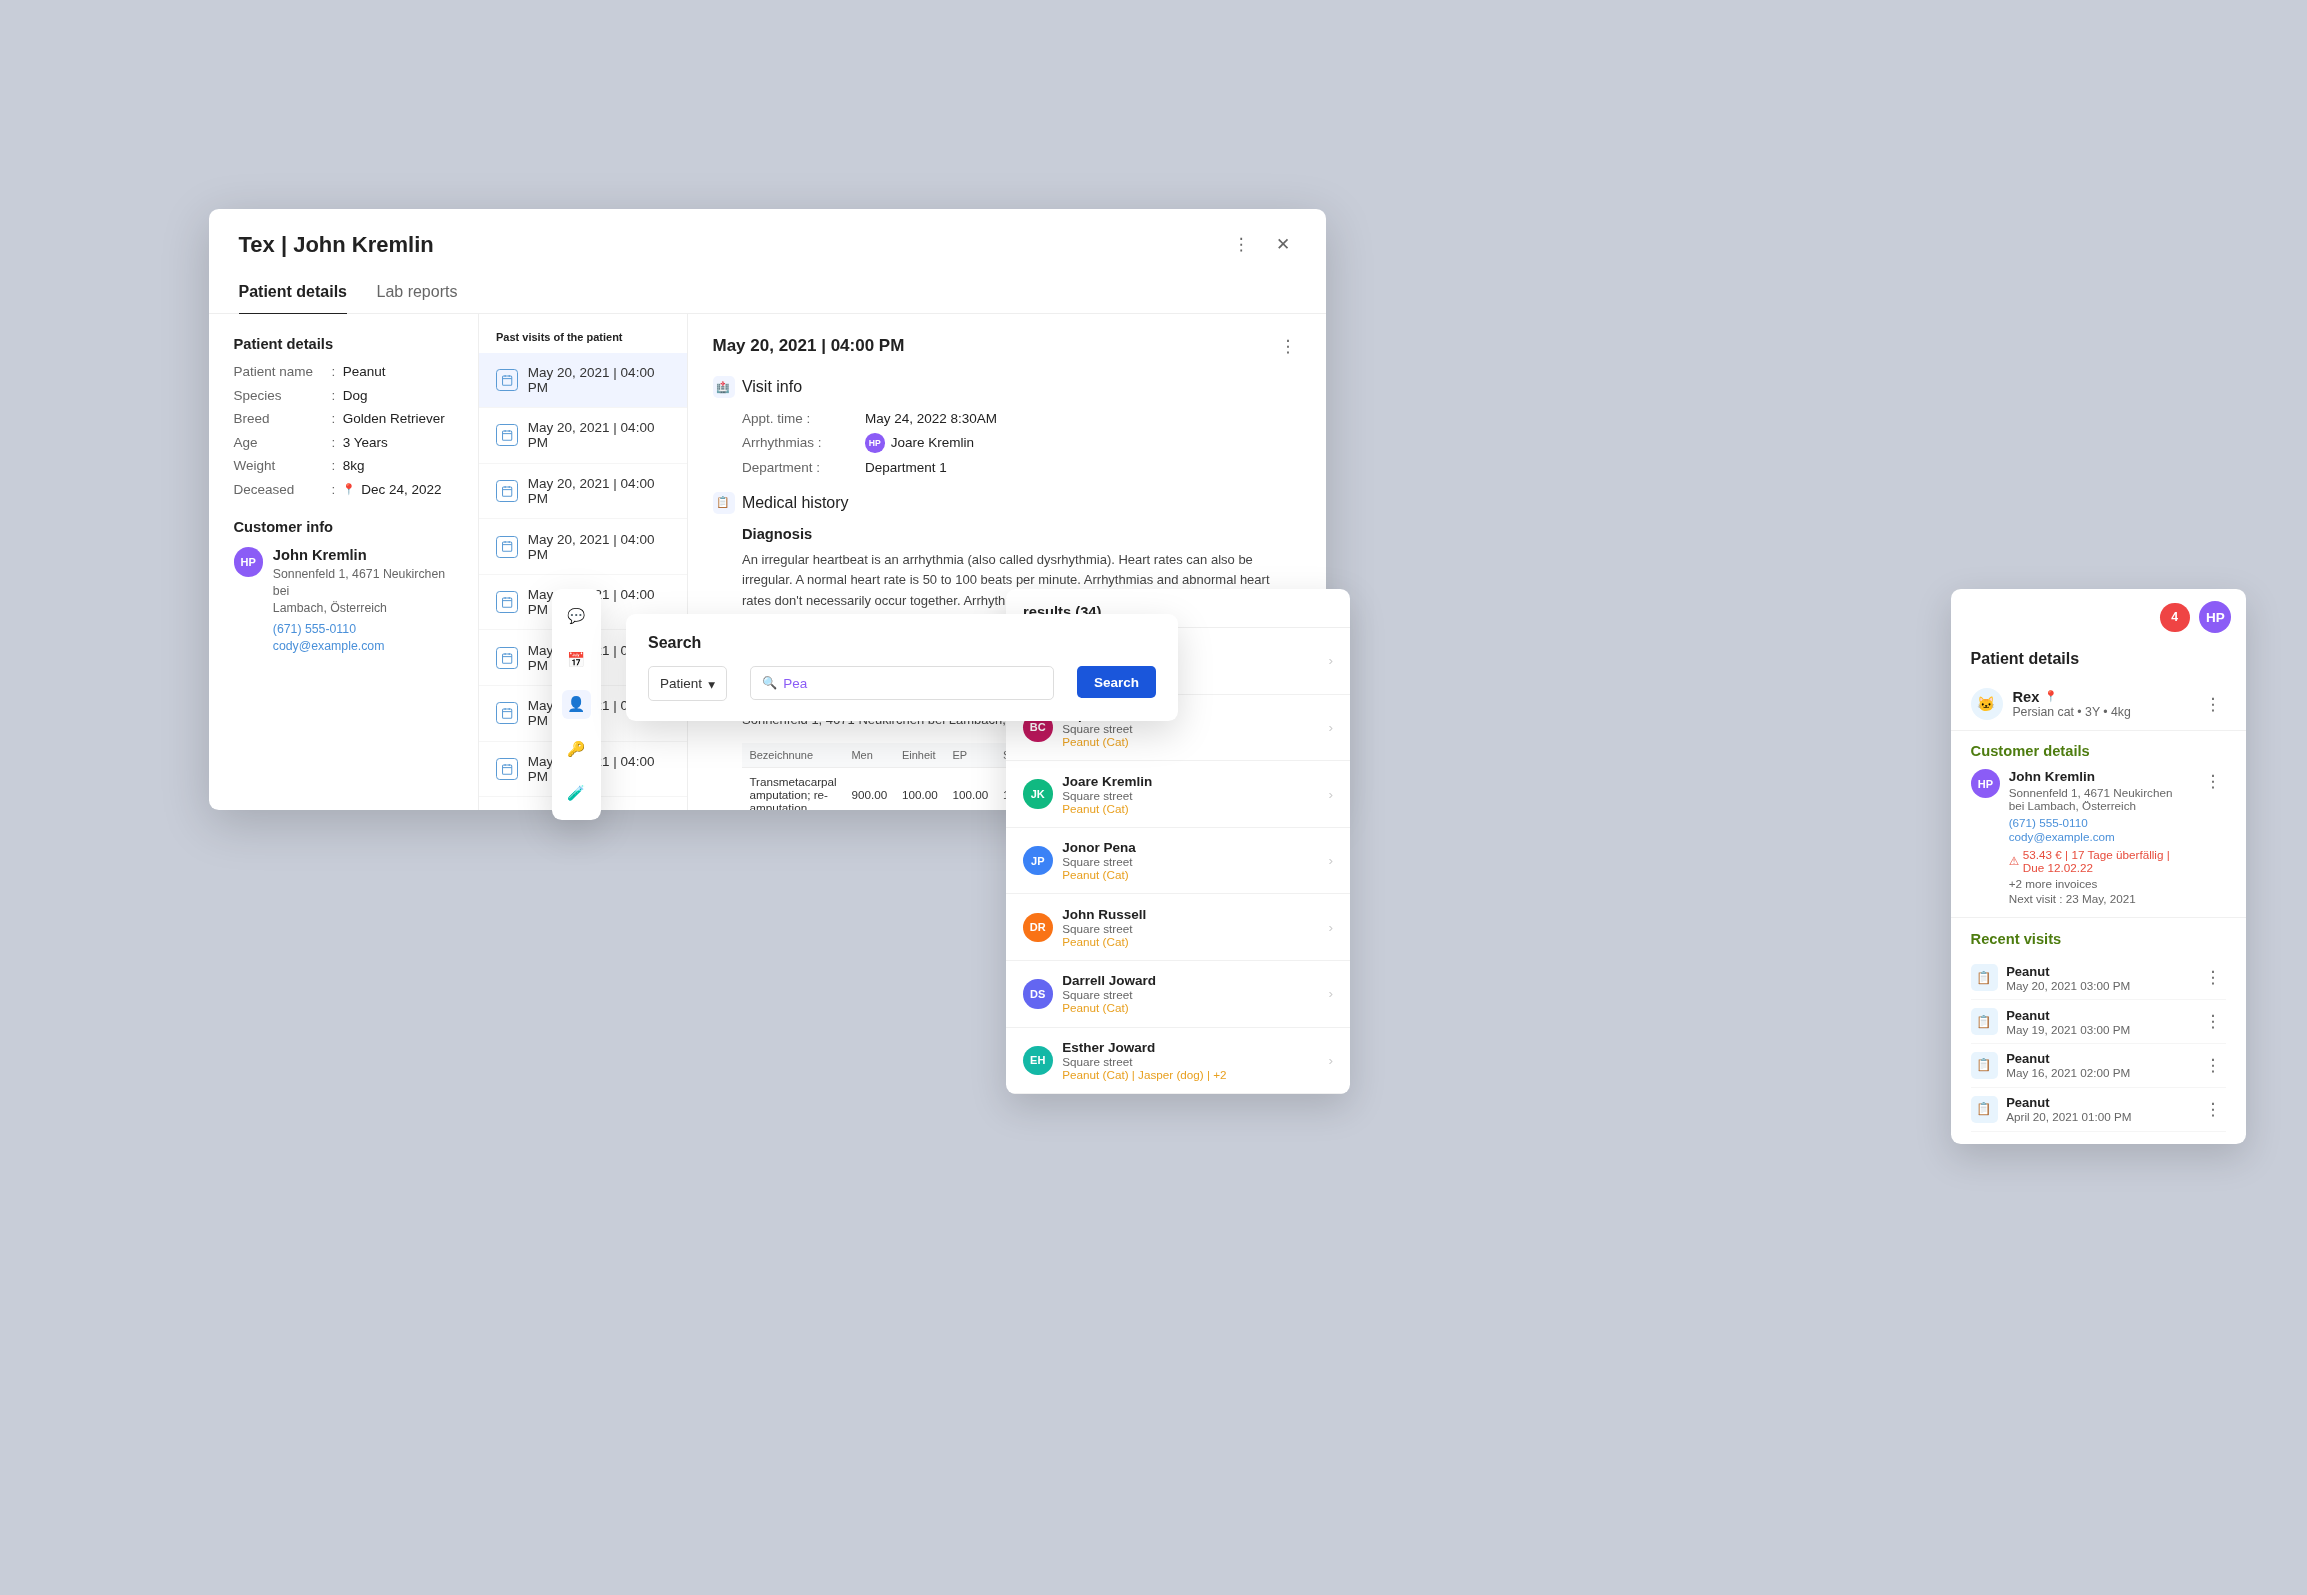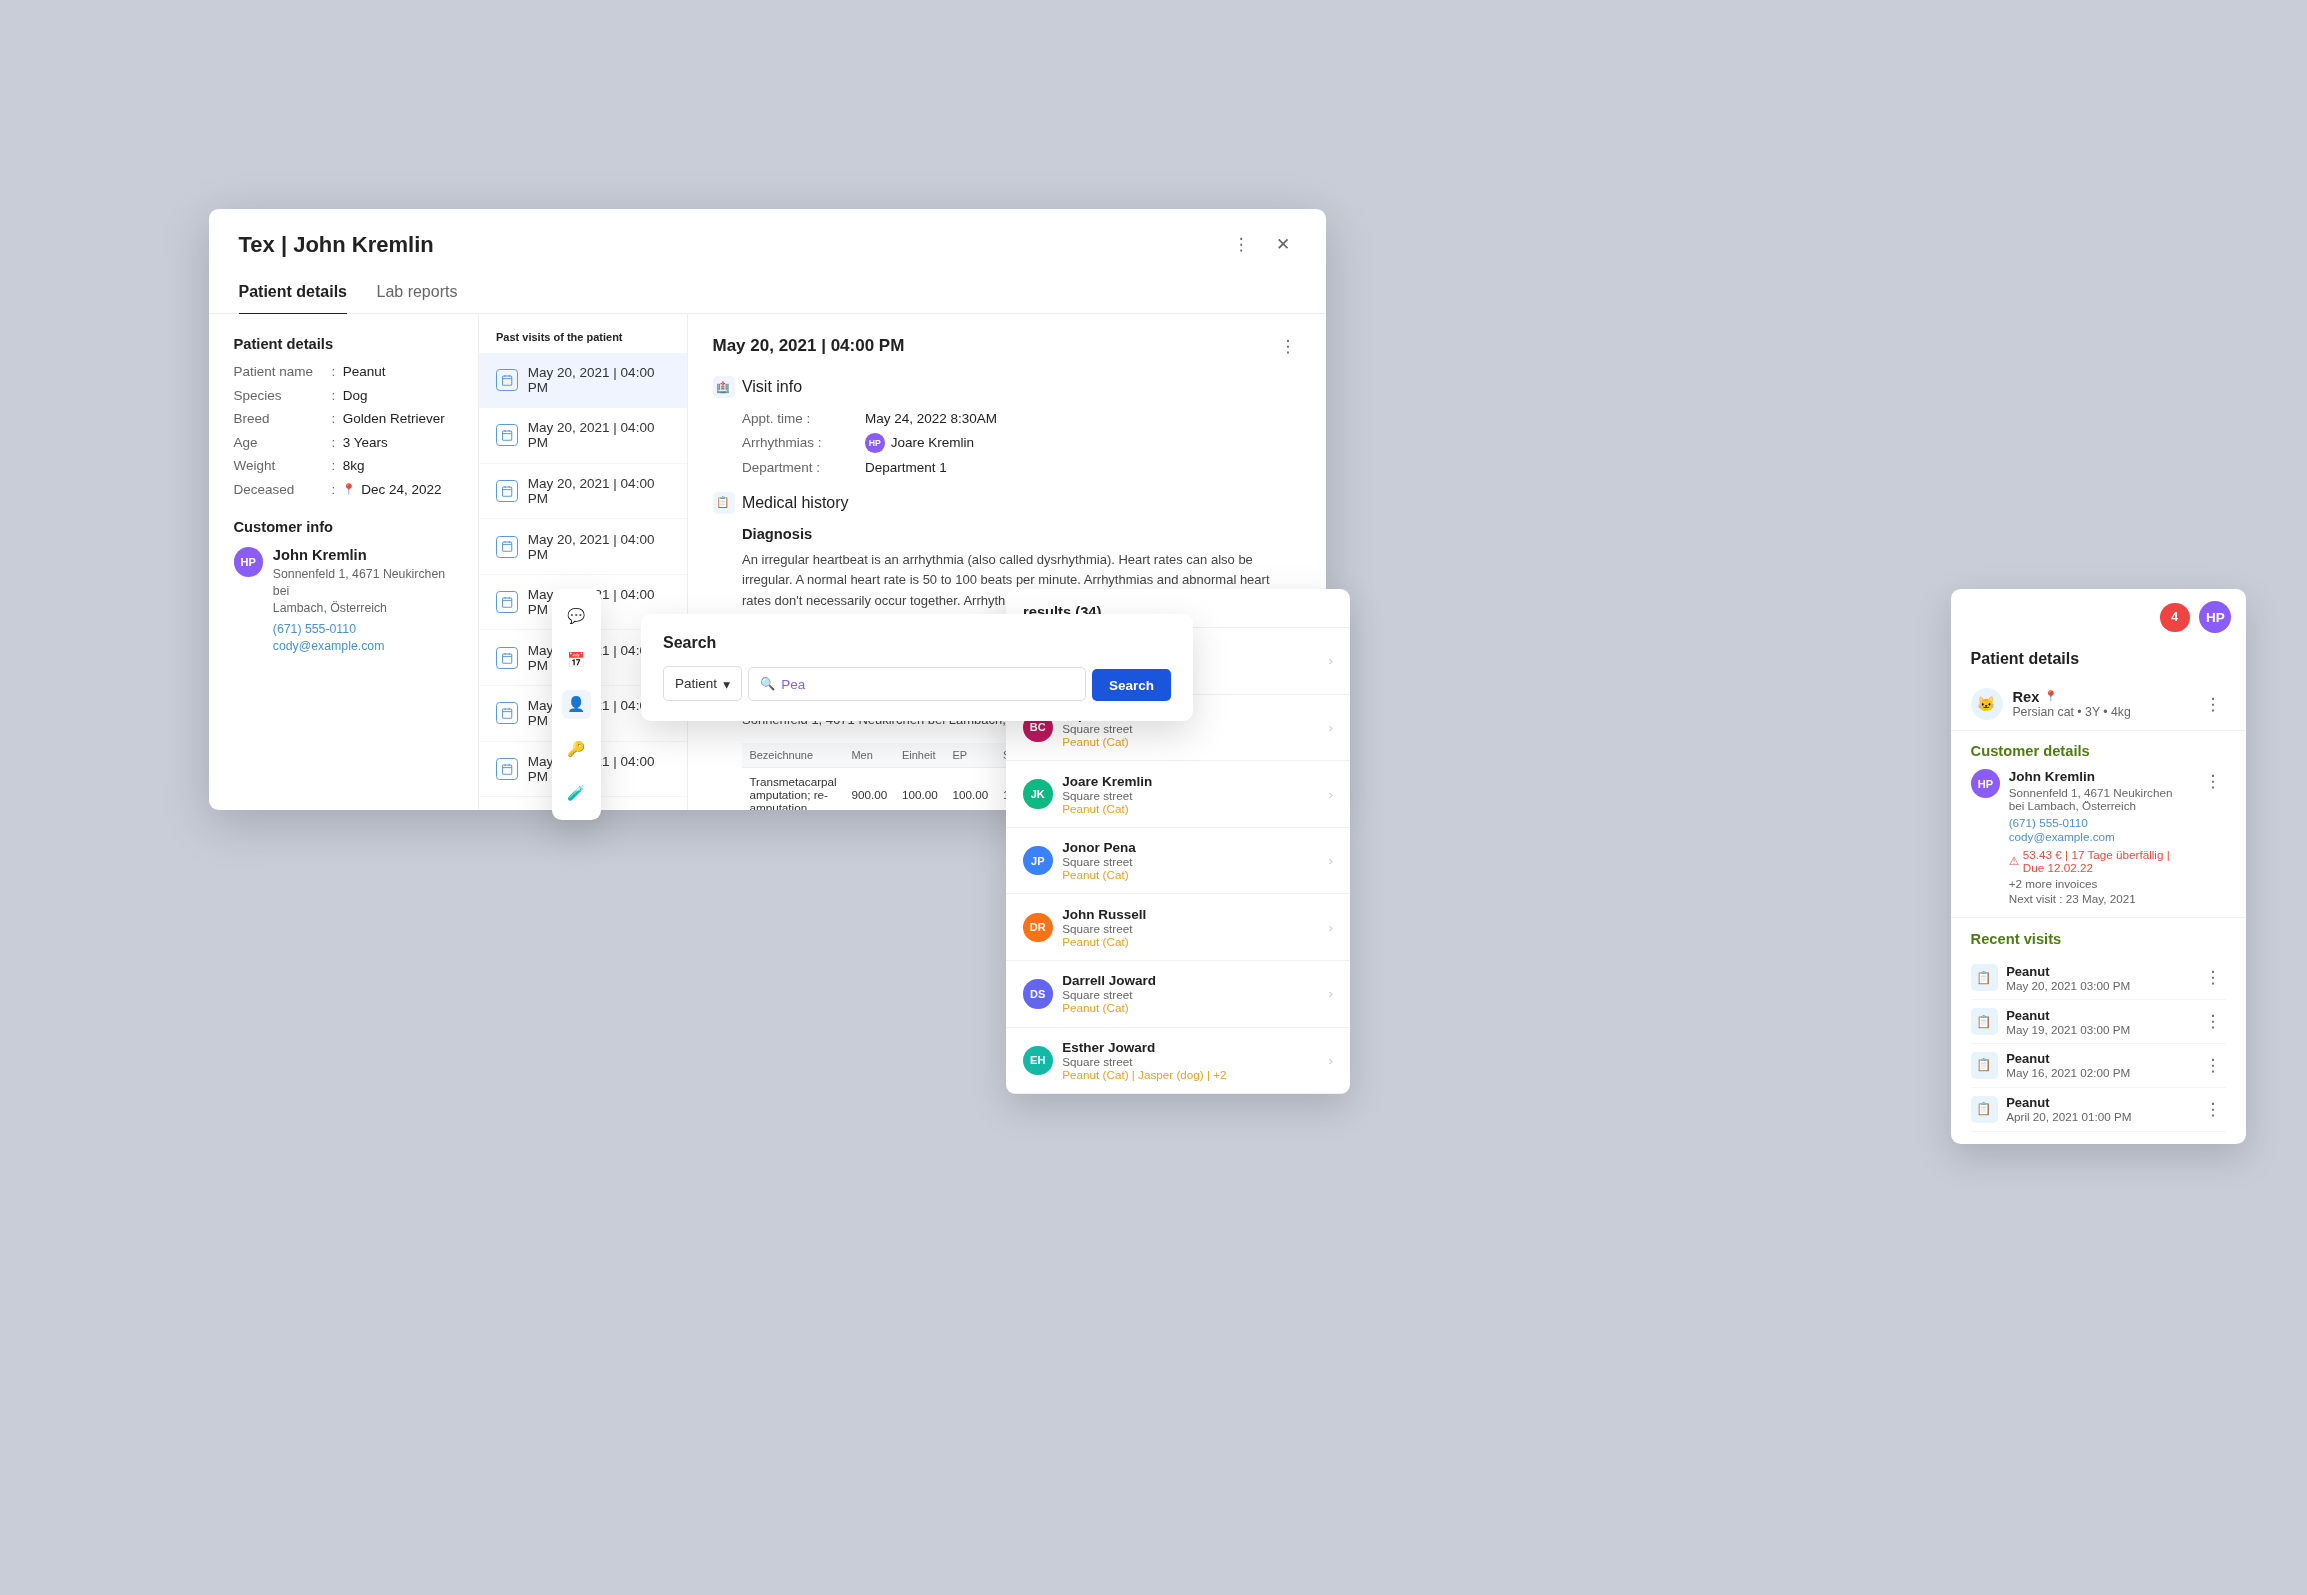--- a/index.html
+++ b/index.html
@@ -324,33 +324,33 @@
     .visit-table td {
       padding: 6.1px 7.4px;
       border-bottom: 0.6px solid #f0f0f0;
       color: #333;
     }
 
     
     .search-overlay {
       position: absolute;
       top: 614px;
-      left: 641px;
+      left: 626px;
       width: 552px;
       background: #fff;
       border-radius: 9.8px;
       box-shadow: 0 12.3px 37px rgba(0,0,0,0.15);
       padding: 19.6px 22px;
       z-index: 10;
     }
 
     .search-bar {
       display: flex;
-      align-items: flex-end;
-      gap: 6px;
+      align-items: flex-start;
+      gap: 23px;
       margin-bottom: 0;
     }
 
     .search-dropdown {
       display: flex;
       align-items: center;
       gap: 6.1px;
       border: 0.6px solid #ddd;
       border-radius: 4.9px;
       padding: 8.6px 11px;

